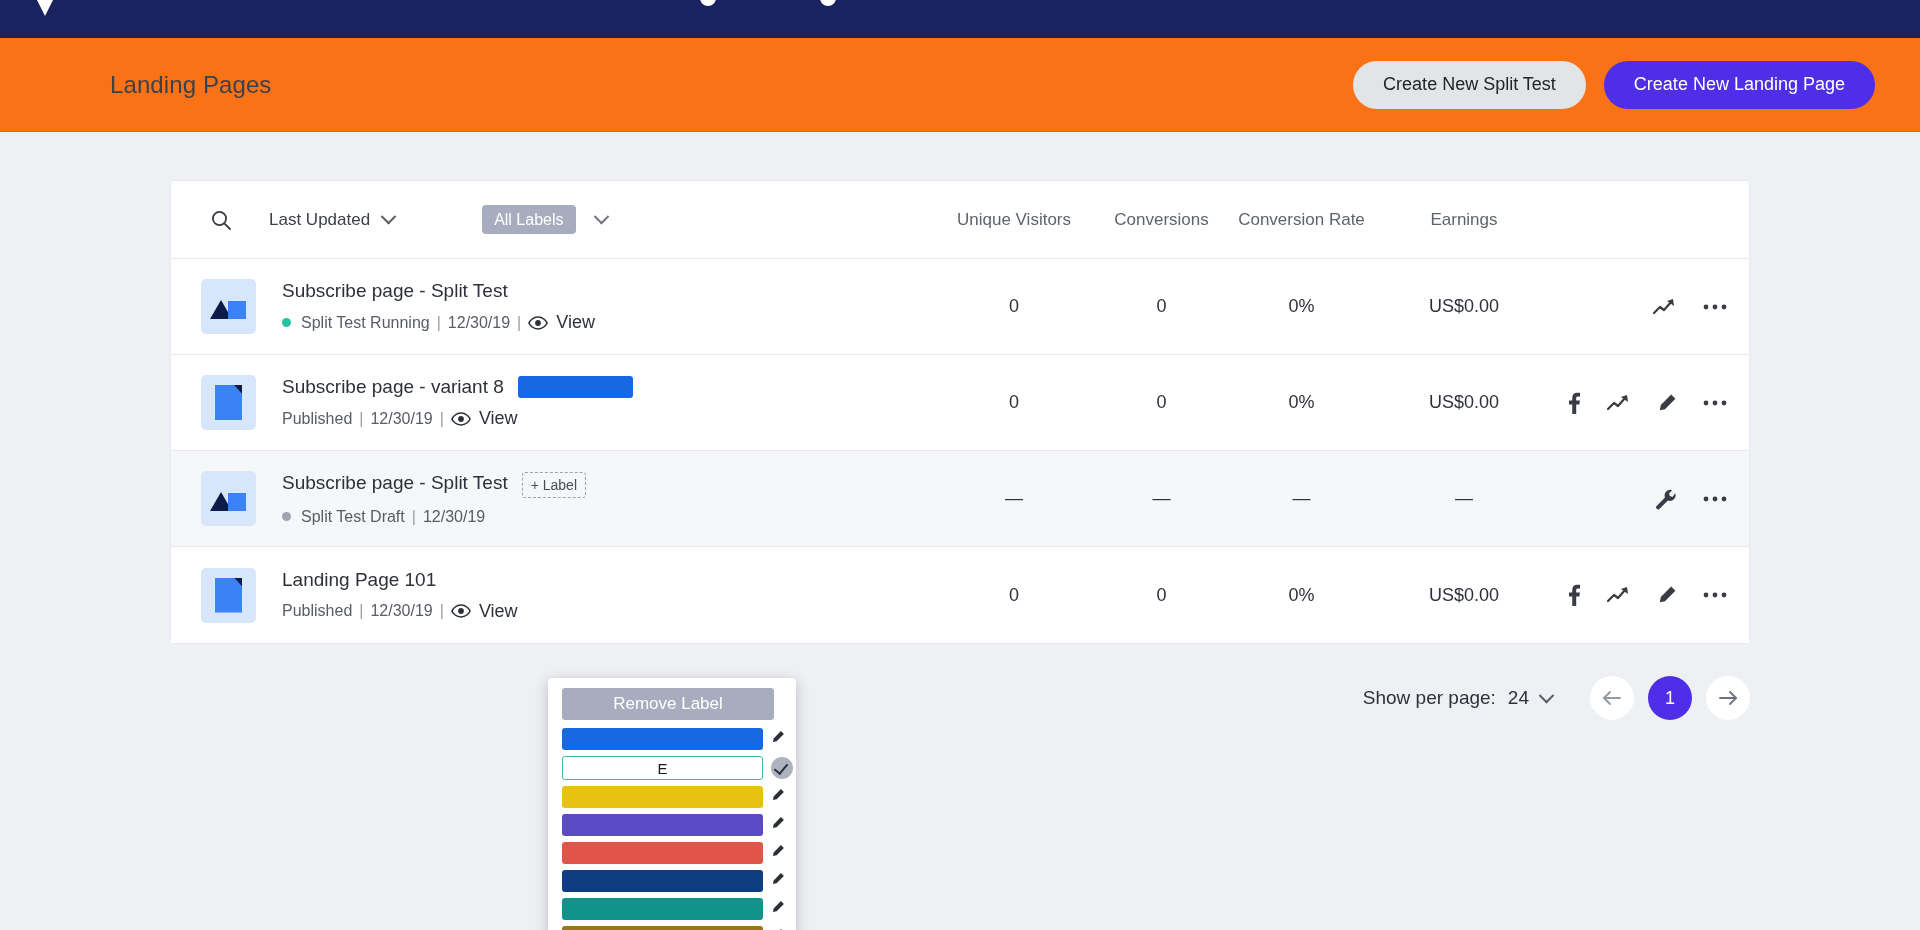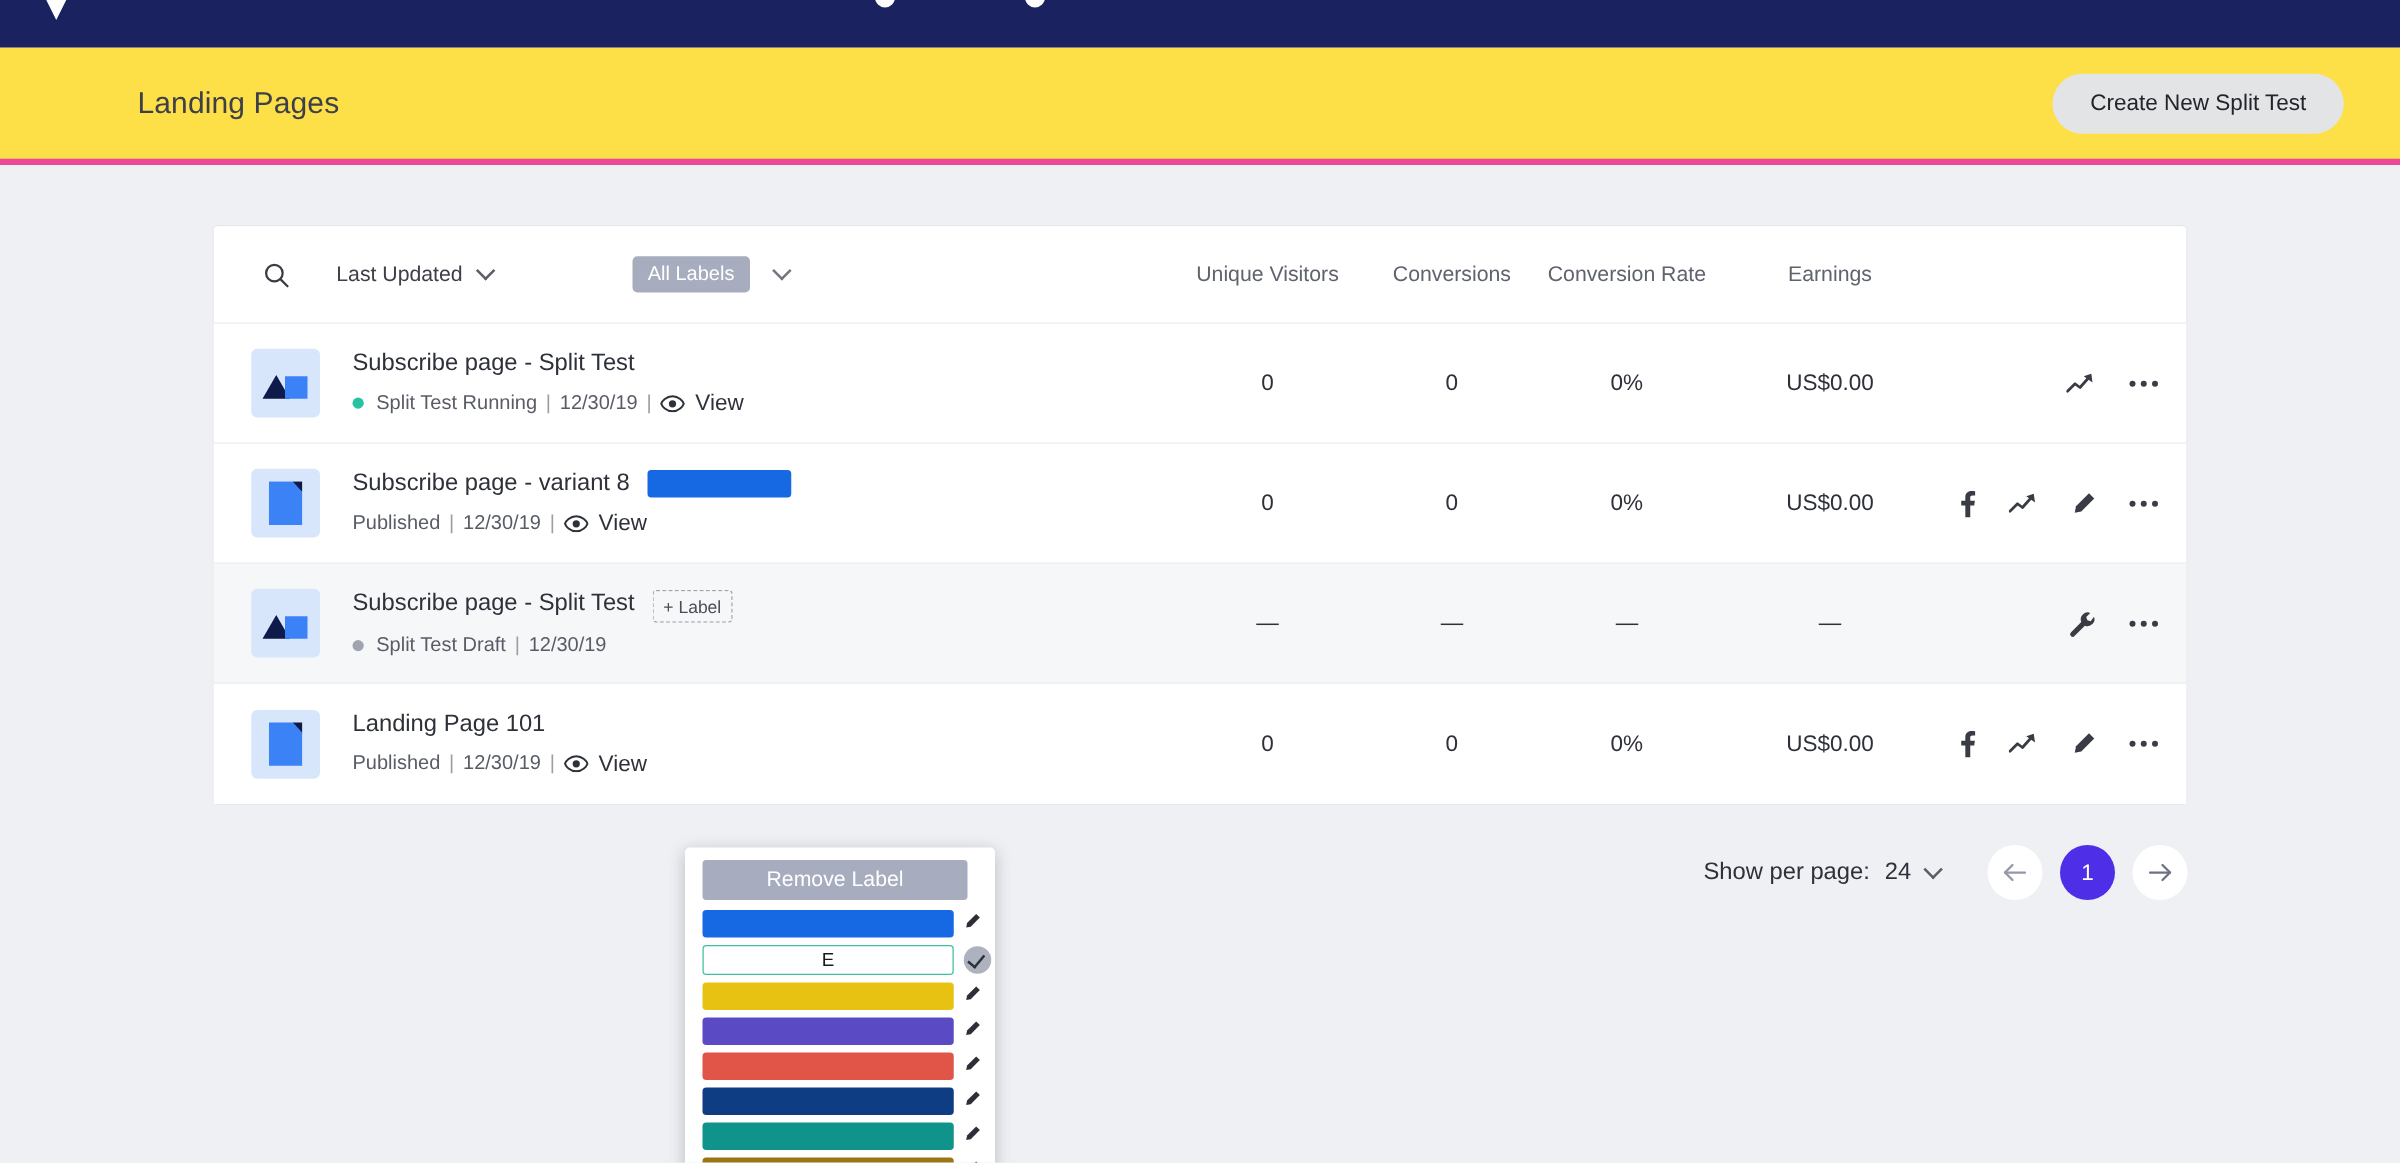--- a/index.html
+++ b/index.html
@@ -30,22 +30,22 @@
     width: 16px; height: 16px;
     background: #ffffff;
     border-radius: 50%;
   }
   .topbar .nav-ghost.g1 { left: 700px; }
   .topbar .nav-ghost.g2 { left: 820px; }
 
   
   .pageheader {
     height: 94px;
-    background: #fde047;
-    border-bottom: 5px solid #ec4899;
+    background: #f97316;
+    border-bottom: 1px solid #ec4899;
     display: flex;
     align-items: center;
     padding: 0 45px 0 110px;
   }
   .page-title {
     font-size: 24px;
     color: #3e4049;
     font-weight: 400;
     letter-spacing: .1px;
   }
@@ -103,21 +103,21 @@
     gap: 13px;
     margin-left: 28px;
     font-size: 17px;
     color: #3e4049;
     cursor: pointer;
   }
   .labelsel {
     display: flex;
     align-items: center;
     gap: 20px;
-    margin-left: 112px;
+    margin-left: 88px;
     cursor: pointer;
   }
   .pill {
     background: #a7adbf;
     color: #ffffff;
     font-size: 16px;
     border-radius: 4px;
     padding: 5px 12px;
     line-height: 1.2;
   }
@@ -366,20 +366,21 @@
 <div class="topbar">
   <div class="logo-mark"></div>
   <div class="nav-ghost g1"></div>
   <div class="nav-ghost g2"></div>
 </div>
 
 <div class="pageheader">
   <div class="page-title">Landing Pages</div>
   <div class="header-actions">
     <button class="btn btn-grey">Create New Split Test</button>
+    <button class="btn btn-primary">Create New Landing Page</button>
   </div>
 </div>
 
 <div class="content">
 
   <div class="card">
 
     <div class="toolrow">
       <div class="search-icon">
         <svg width="22" height="22" viewBox="0 0 22 22">

